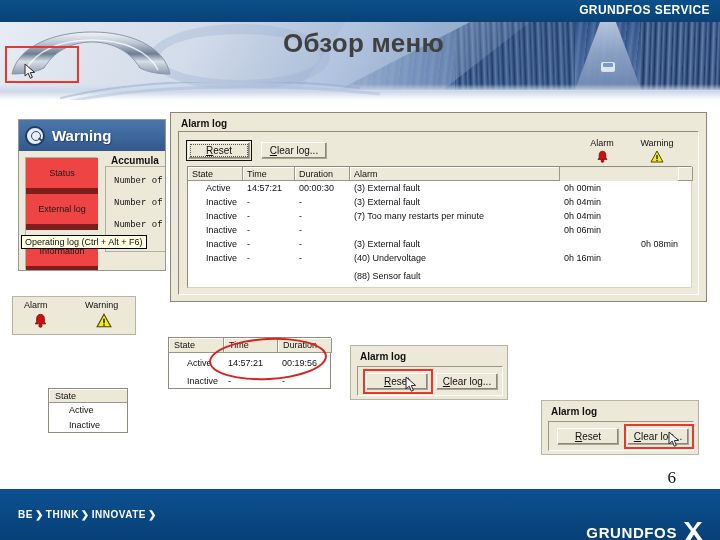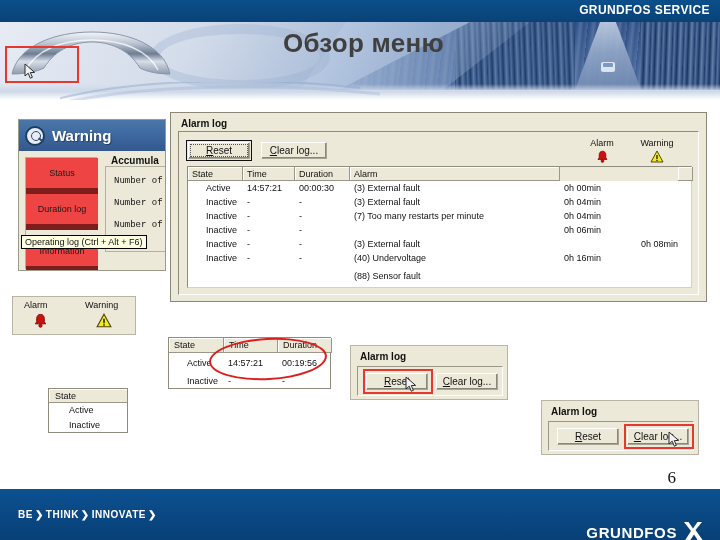--- a/index.html
+++ b/index.html
@@ -368,21 +368,21 @@
   <div class="monitor-title">
     <div class="mag"></div>
     <span>Warning</span>
   </div>
   <div class="monitor-body">
     <div class="tabcol">
       <div class="tabitem t0">
         <span>Status</span>
       </div>
       <div class="tabitem t1">
-        <span>Duration log</span>
+        <span>External log</span>
       </div>
       <div class="tabitem t2">
         <span>Information</span>
       </div>
     </div>
     <div class="accum">
       <div class="accum-h">Accumula</div>
       <div class="accum-box">
         <div class="accum-row">Number of</div>
         <div class="accum-row">Number of</div>

